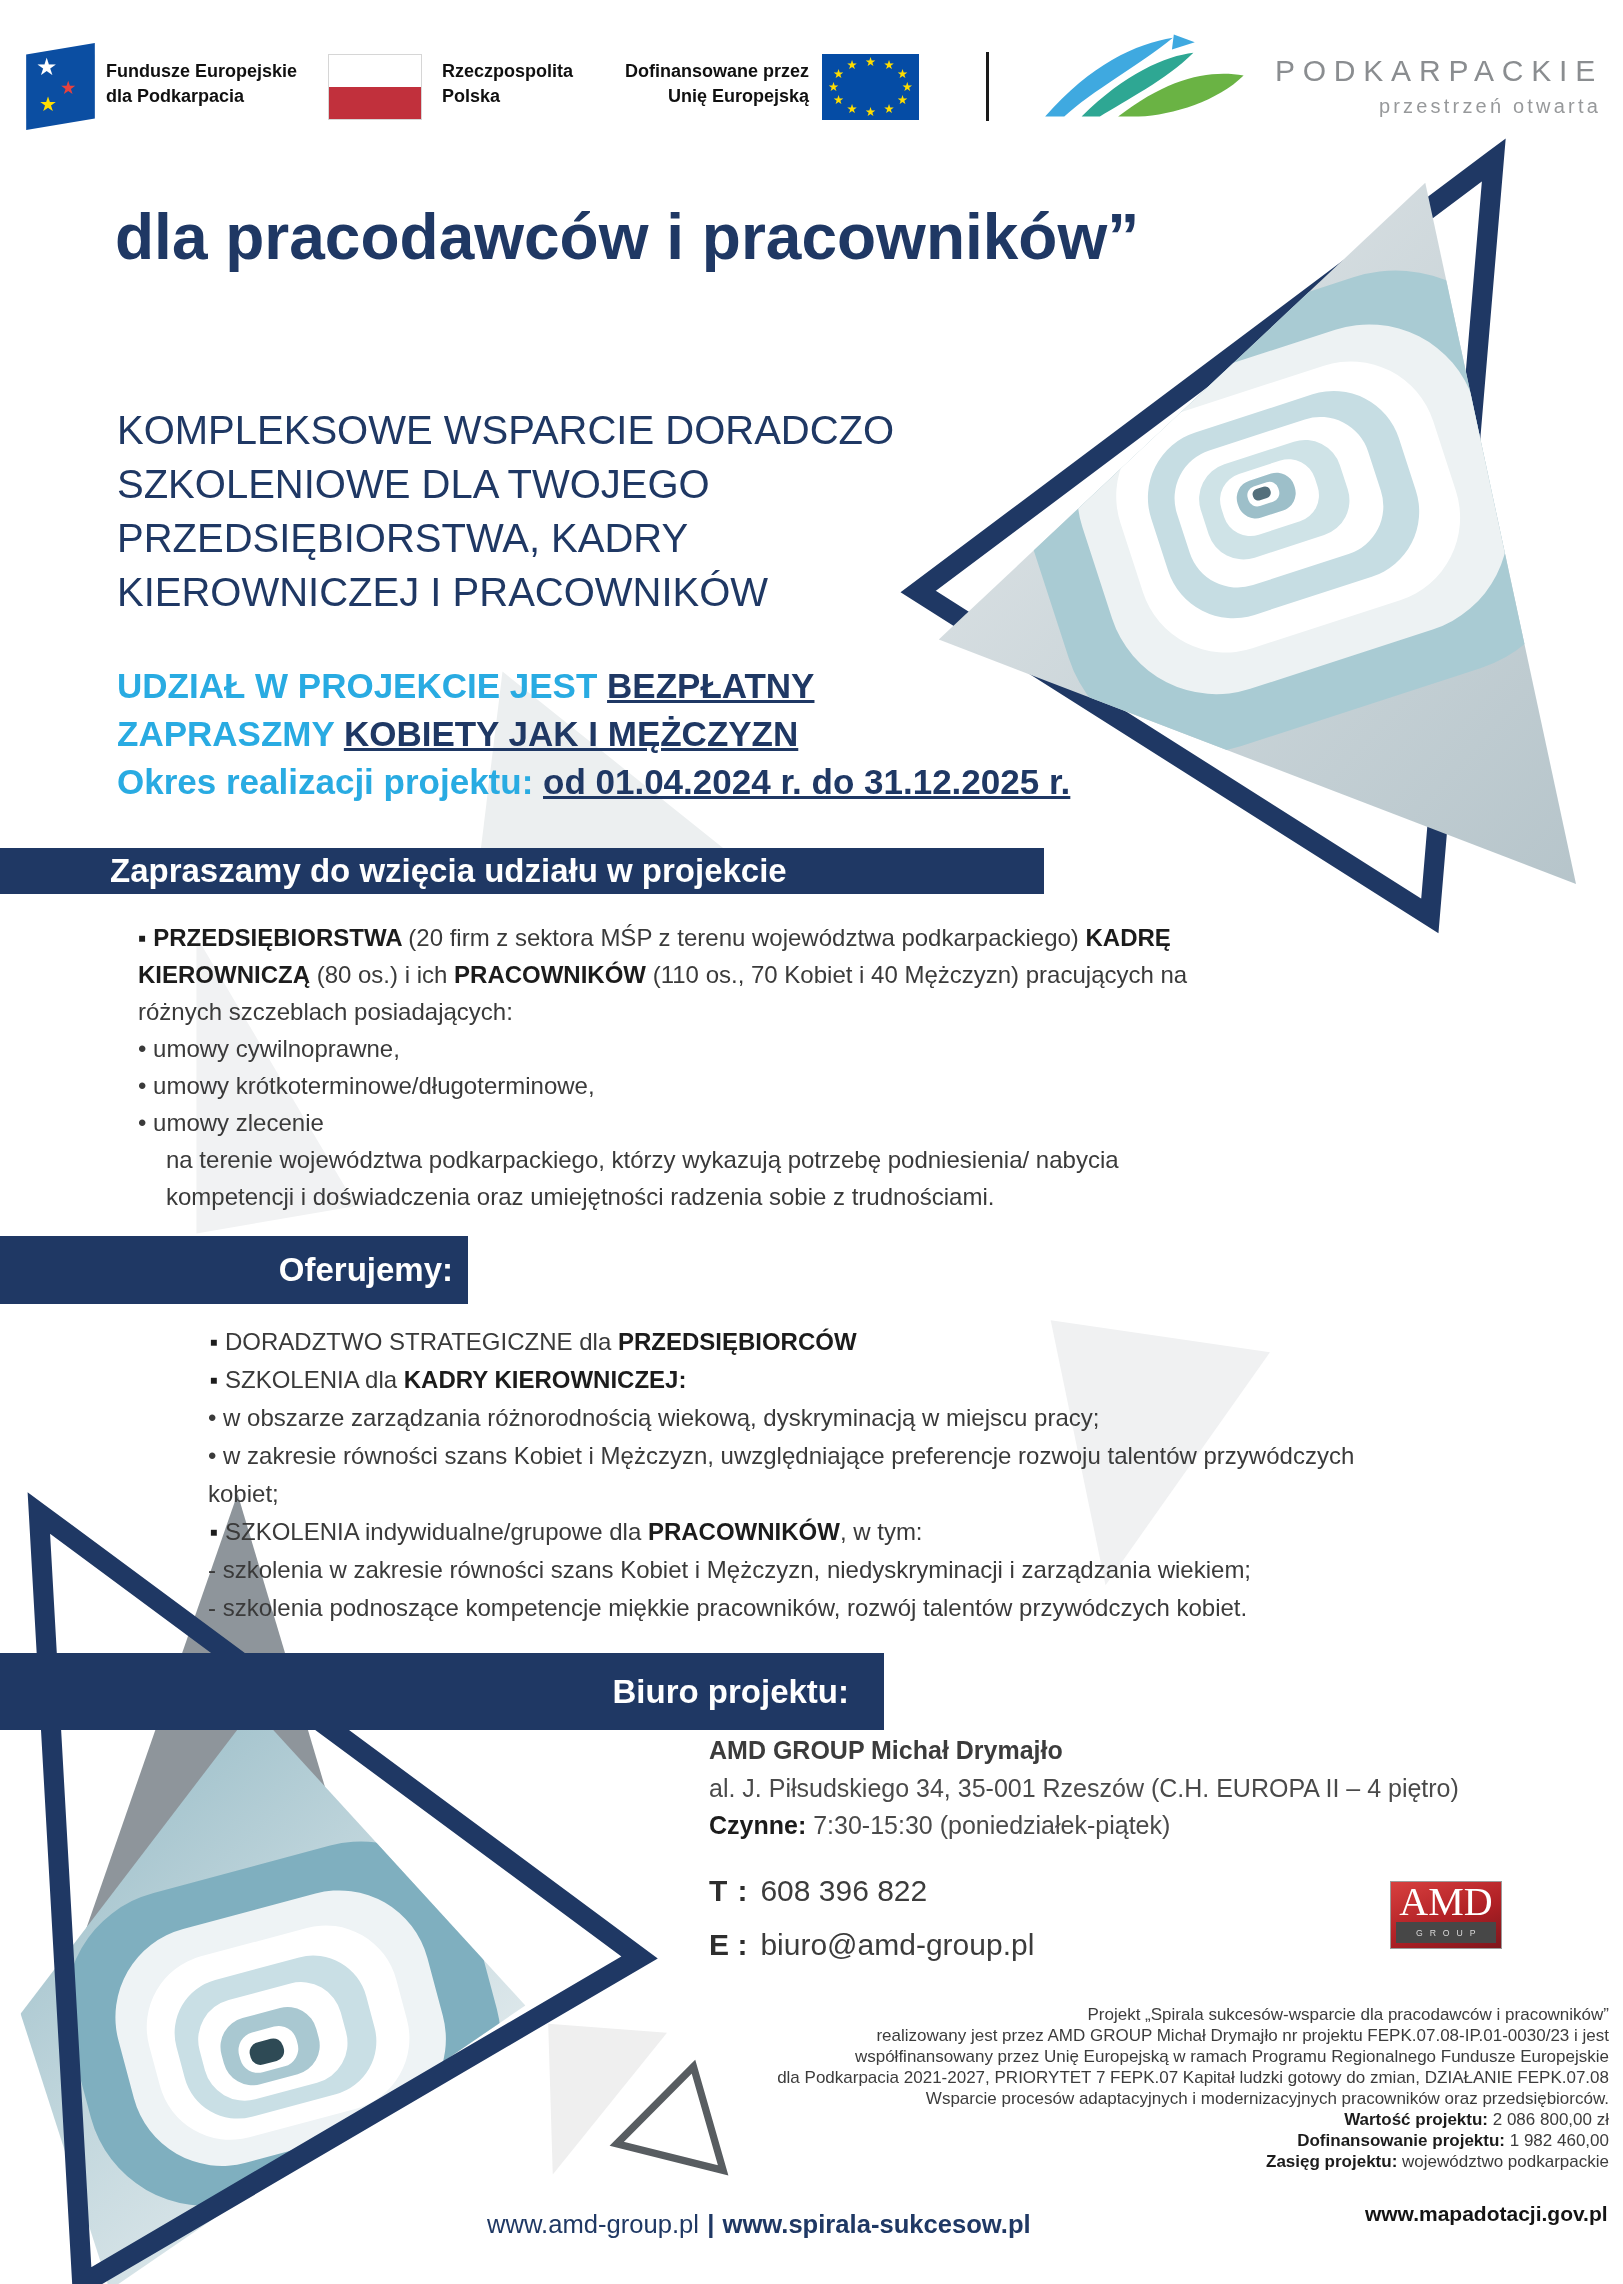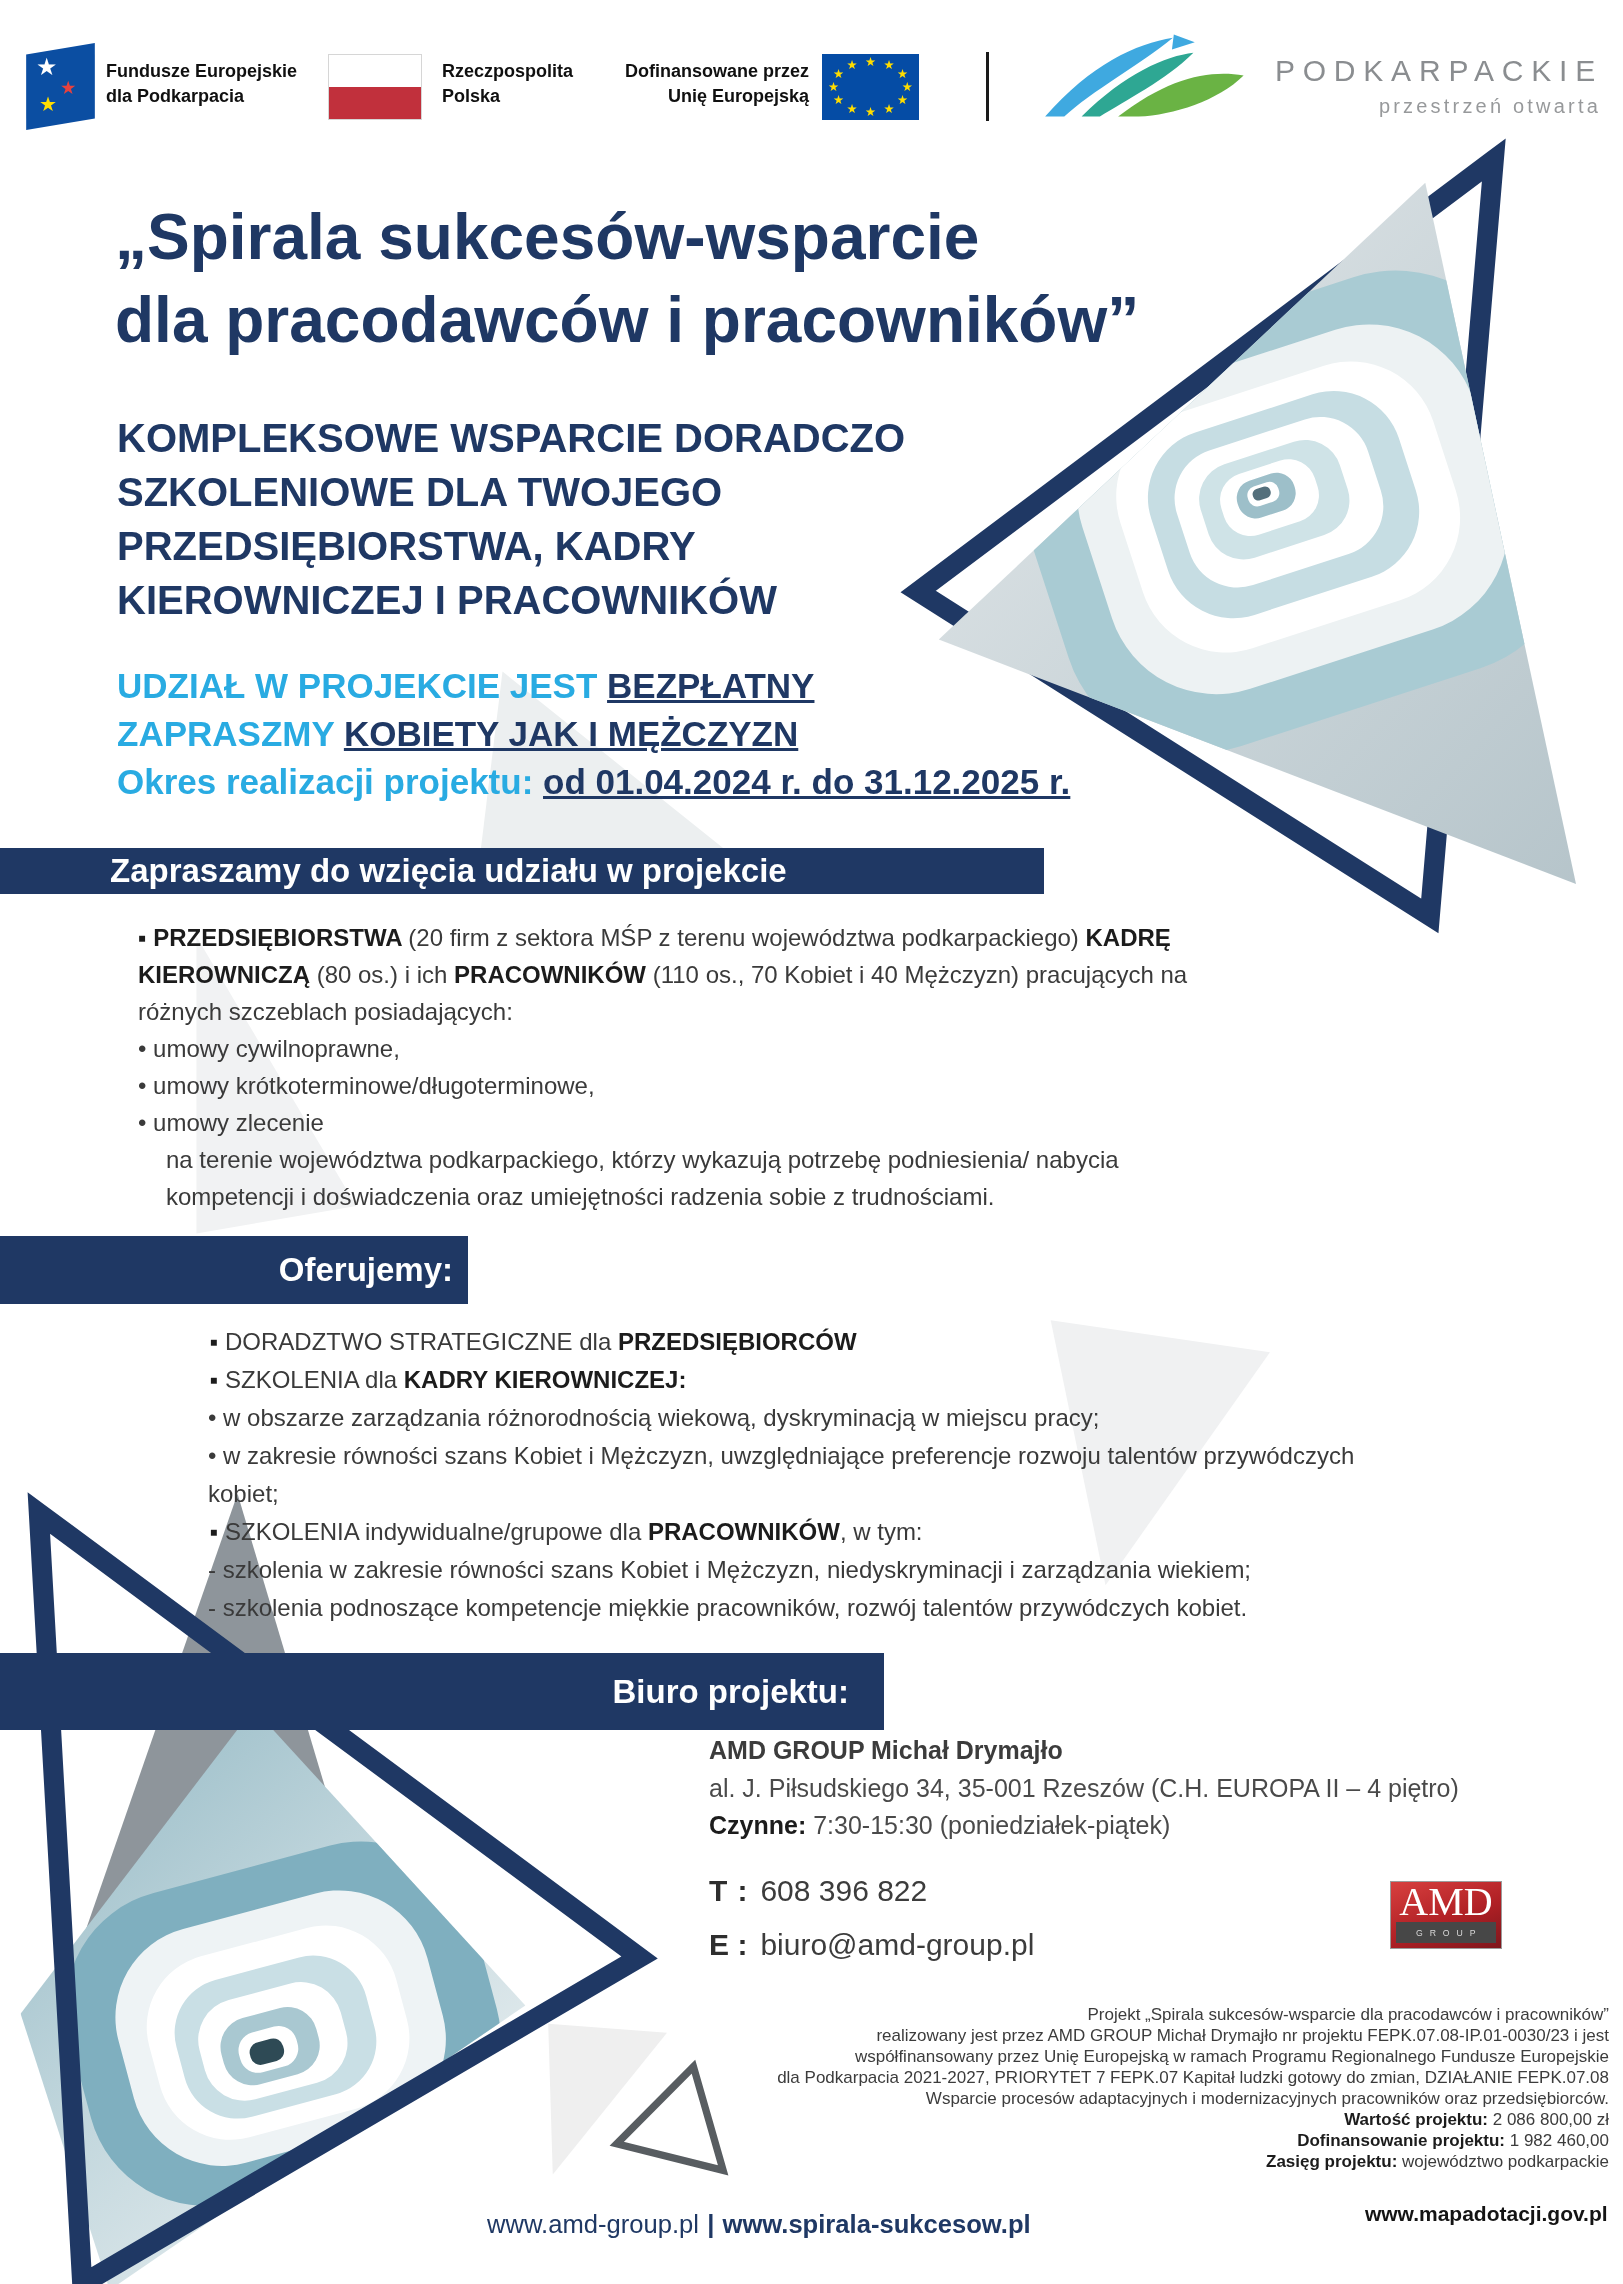--- a/index.html
+++ b/index.html
@@ -30,21 +30,21 @@
   .eu-flag{left:822px;top:54px;width:97px;height:66px;background:#054CA5;}
   .eu-flag .star{position:absolute;color:#FFDD00;font-size:12.3px;transform:translate(-50%,-50%);}
   .hdr-divider{left:986px;top:52px;width:2.7px;height:69px;background:#1a1a1a;}
   .podk-swoosh{left:1036px;top:32px;}
   .podk-name{left:1151px;top:54px;width:452px;text-align:right;font-size:30px;letter-spacing:7.8px;
              color:#8a8d90;font-weight:400;}
   .podk-tag{left:1151px;top:95px;width:450px;text-align:right;font-size:20px;letter-spacing:3.2px;color:#97999b;}
 
   
   .title{left:115px;top:196px;font-size:64px;line-height:83px;font-weight:700;color:var(--navy);}
-  .subtitle{left:117px;top:403px;font-size:40px;line-height:54px;font-weight:700;color:var(--navy);margin-top:8px;}
+  .subtitle{left:117px;top:403px;font-size:40px;line-height:54px;font-weight:400;color:var(--navy);}
   .highlights{left:117px;top:662px;font-size:35px;line-height:48px;font-weight:700;}
 
   
   .banner{position:absolute;background:var(--navy);color:#ffffff;font-weight:700;font-size:33px;
           display:flex;align-items:center;box-sizing:border-box;z-index:2;}
   .banner1{left:0;top:848px;width:1044px;height:46px;padding-left:110px;}
   .banner2{left:0;top:1236px;width:468px;height:68px;justify-content:flex-end;padding-right:15px;}
   .banner3{left:0;top:1653px;width:884px;height:77px;justify-content:flex-end;padding-right:35px;}
 
   .para{left:138px;top:919px;font-size:24px;line-height:37px;color:var(--body);}
@@ -184,21 +184,20 @@
   <svg class="abs z podk-swoosh" width="219" height="87" viewBox="0 0 480 190">
     <path d="M20,185 C120,70 220,25 300,12 C230,70 120,130 62,185 Z" fill="#3FA9E0"></path>
     <path d="M100,185 C195,90 285,52 345,45 C285,105 195,150 140,185 Z" fill="#2EA793"></path>
     <path d="M180,185 C290,100 380,82 455,95 C400,150 300,182 225,185 Z" fill="#6AB344"></path>
     <path d="M302,5 L348,22 L298,38 Z" fill="#3FA9E0"></path>
   </svg>
   <div class="abs z podk-name">PODKARPACKIE</div>
   <div class="abs z podk-tag">przestrzeń otwarta</div>
 
   <div class="abs z title">
-    <div class="nowrap">„Spirala sukcesów-wsparcie</div>
     <div class="nowrap">dla pracodawców i pracowników”</div>
   </div>
 
   <div class="abs z subtitle">
       <div class="ln">KOMPLEKSOWE WSPARCIE DORADCZO</div>
       <div class="ln">SZKOLENIOWE DLA TWOJEGO</div>
       <div class="ln">PRZEDSIĘBIORSTWA, KADRY</div>
       <div class="ln">KIEROWNICZEJ I PRACOWNIKÓW</div>
     </div>
 

